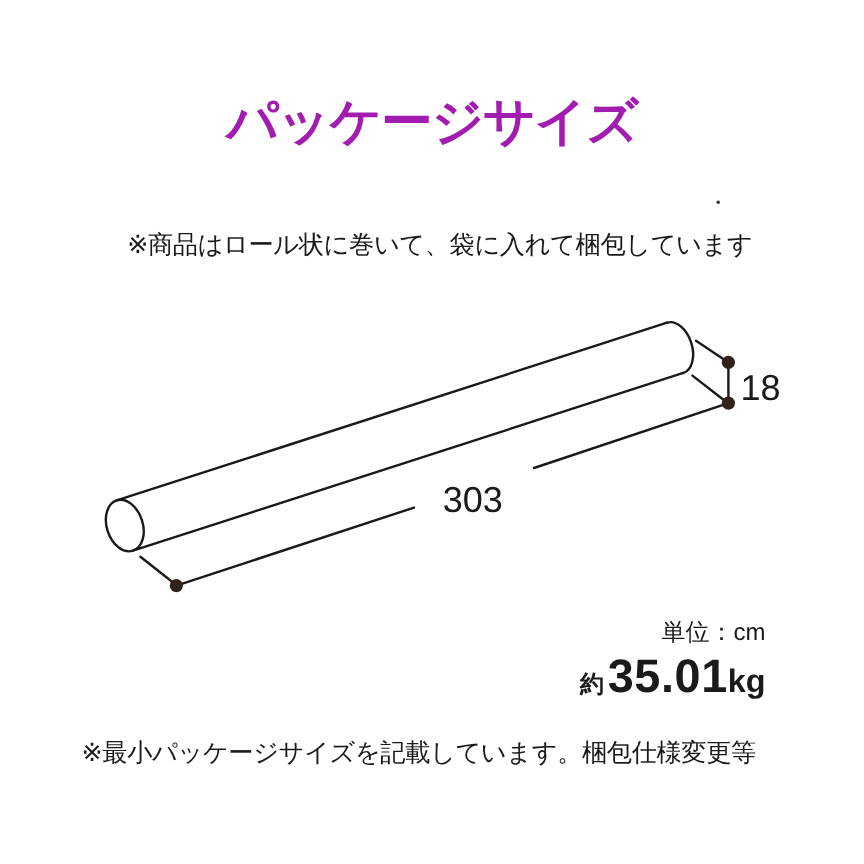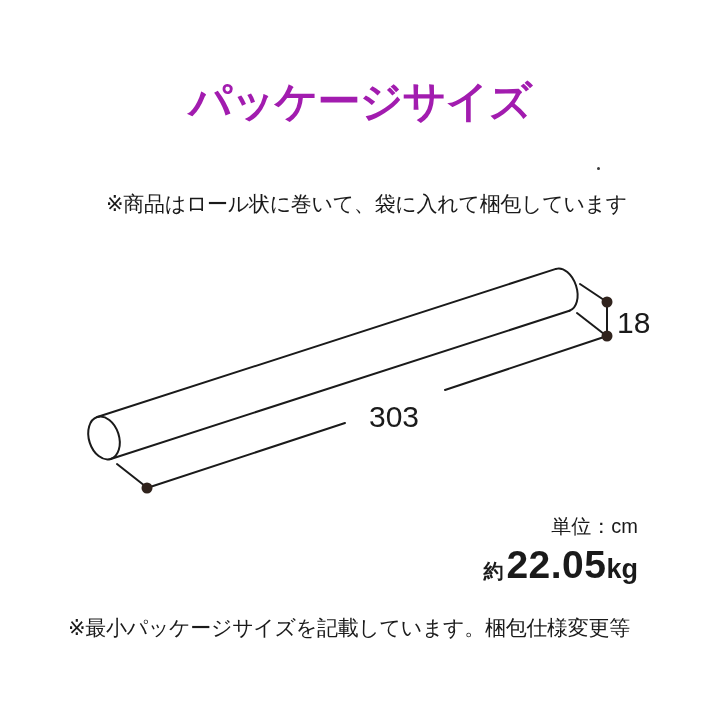--- a/index.html
+++ b/index.html
@@ -146,21 +146,21 @@
     <circle cx="147" cy="488" r="5.5" fill="#30231d"></circle>
 
     <text class="dim-text" x="394" y="427" text-anchor="middle">303</text>
     <text class="dim-text" x="617" y="333" text-anchor="start">18</text>
   </svg>
 
   <div class="unit-label">単位：cm</div>
 
   <div class="weight-row">
     <span class="weight-approx">約</span>
-    <span class="weight-value">22.05</span>
+    <span class="weight-value">35.01</span>
     <span class="weight-unit">kg</span>
   </div>
 
   <div class="disclaimer">
     <div class="disclaimer-line1">※最小パッケージサイズを記載しています。梱包仕様変更等</div>
   </div>
 
 </div>
 
 </body></html>

